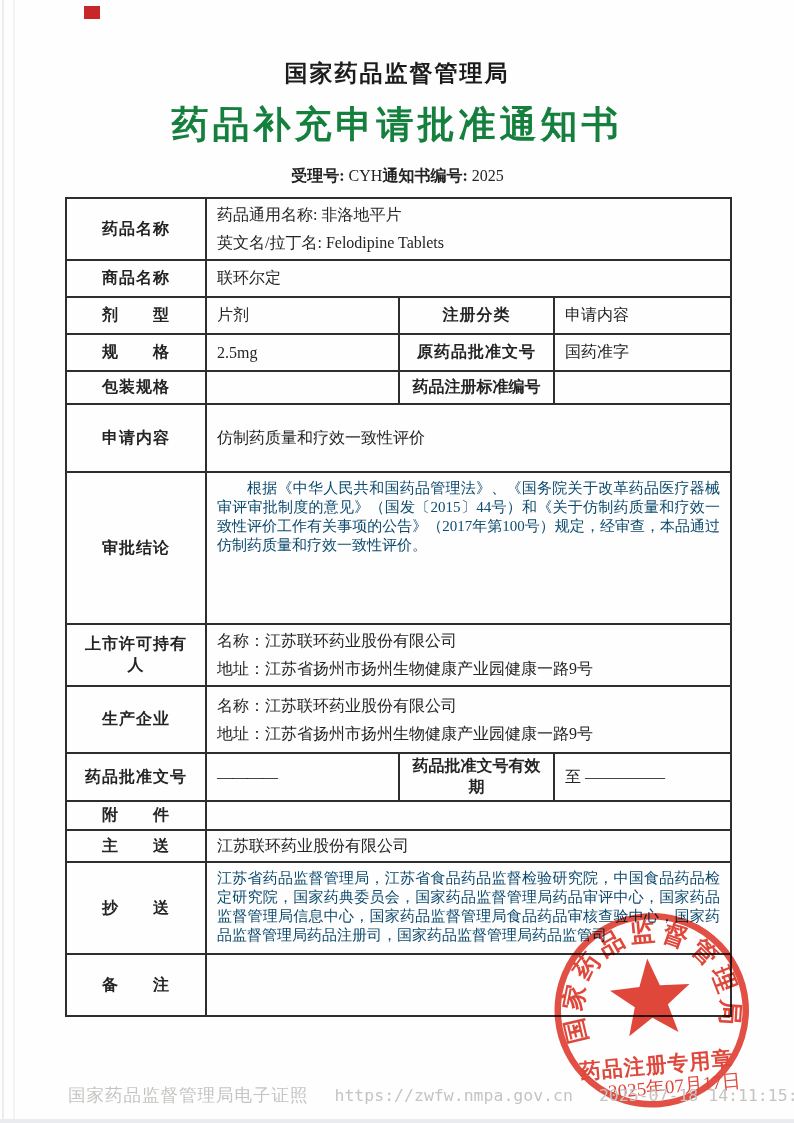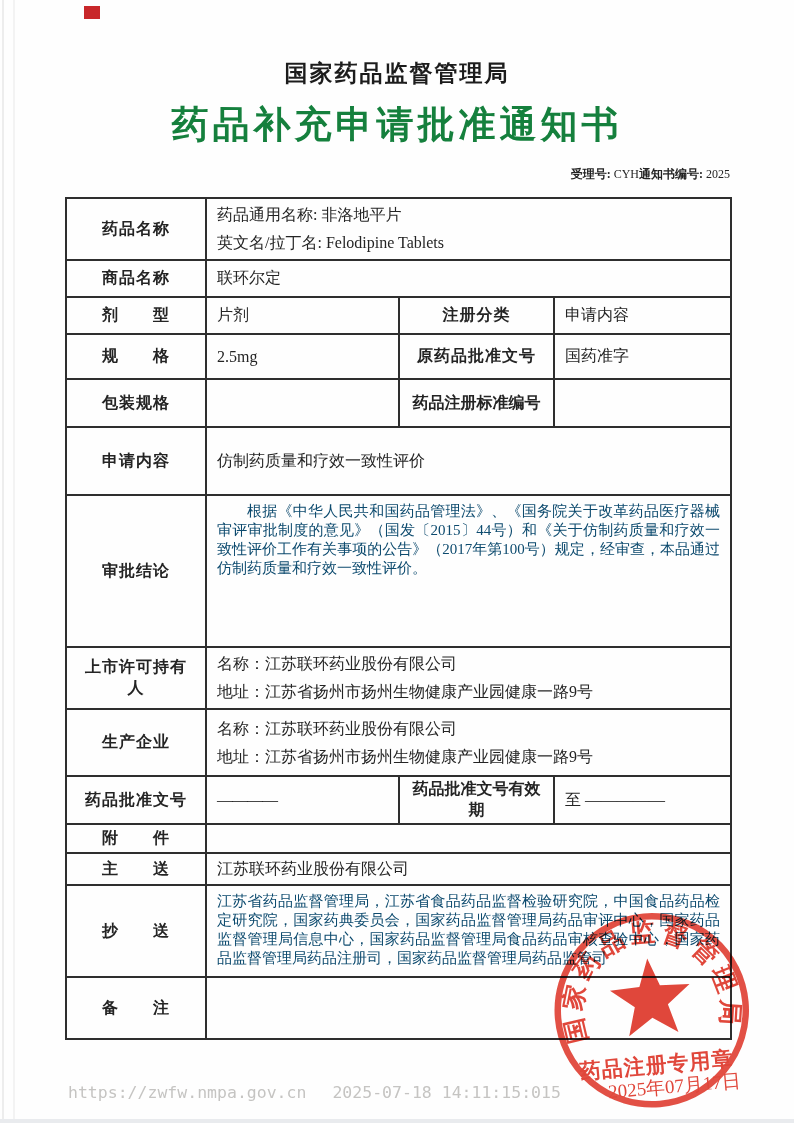--- a/index.html
+++ b/index.html
@@ -19,21 +19,21 @@
     position:absolute; top:58px; left:0; width:794px; text-align:center;
     font-family:"Liberation Sans","DejaVu Sans",sans-serif;
     font-size:23px; font-weight:700; letter-spacing:2px; color:#1c1c1c;
   }
   .doc-title {
     position:absolute; top:100px; left:0; width:794px; text-align:center;
     font-size:37px; font-weight:600; letter-spacing:4px; color:#15803d;
   }
   .meta-row {
     position:absolute; top:166px; left:65px; width:665px;
-    display:flex; justify-content:flex-end; font-size:12px; color:#232323;
+    display:flex; justify-content:center; font-size:16px; color:#232323;
   }
   .meta-row b { font-weight:600; }
   .meta-val { font-family:"Liberation Serif",serif; }
 
   table.form {
     position:absolute; left:65px; top:197px; width:665px;
     border-collapse:collapse; table-layout:fixed;
   }
   table.form td {
     border:2px solid #2e2e2e; font-size:16px; color:#242424;
@@ -41,22 +41,22 @@
   }
   td.lbl {
     font-weight:700; text-align:center; padding:2px 2px;
     font-size:17px; color:#1d1d1d; letter-spacing:1px;
   }
   td.lbl.small { font-size:16px; letter-spacing:0;border-radius:16px; }
   td.val { padding-left:13px; }
   .r-drug  td { height:61px; }
   .r-trade td { height:37px; }
   .r-form  td { height:37px; }
-  .r-spec  td { height:45px; }
-  .r-pack  td { height:48px;margin-left:47px; }
+  .r-spec  td { height:37px; }
+  .r-pack  td { height:33px;margin-left:47px; }
   .r-appl  td { height:68px; }
   .r-concl td { height:152px; }
   .r-hold  td { height:61px; }
   .r-manu  td { height:67px; }
   .r-appr  td { height:33px; }
   .r-att   td { height:29px; }
   .r-main  td { height:32px; }
   .r-cc    td { height:92px; }
   .r-rem   td { height:62px; }
   .two-line div { line-height:28px; }
@@ -197,18 +197,19 @@
     <path id="ringPath" d="M 34.2 123.8 A 70 70 0 1 1 165.8 123.8" fill="none"></path>
     <text font-size="25" font-weight="bold" fill="#df392c" font-family="Liberation Serif, DejaVu Serif, serif" letter-spacing="5">
       <textPath href="#ringPath" startOffset="50%" text-anchor="middle">国家药品监督管理局</textPath>
     </text>
     <polygon fill="#df392c" points="100,48 110.3,75.8 139.9,77 116.6,95.4 124.7,124 100,107.5 75.3,124 83.4,95.4 60.1,77 89.7,75.8"></polygon>
     <text x="100" y="162" text-anchor="middle" font-size="21" font-weight="bold" fill="#df392c" font-family="Liberation Serif, DejaVu Serif, serif" letter-spacing="1">药品注册专用章</text>
     <text x="116" y="184" text-anchor="middle" font-size="19" fill="#df392c" class="stamp-date" font-family="Liberation Serif, DejaVu Serif, serif">2025年07月17日</text>
   </svg>
 
   <div class="footer">
+    <span class="cjk">国家药品监督管理局电子证照</span>
     <span class="mono">https://zwfw.nmpa.gov.cn</span>
     <span class="mono">2025-07-18 14:11:15:015</span>
   </div>
 
   <div class="bottom-band"></div>
 </div>
 
 </body></html>

